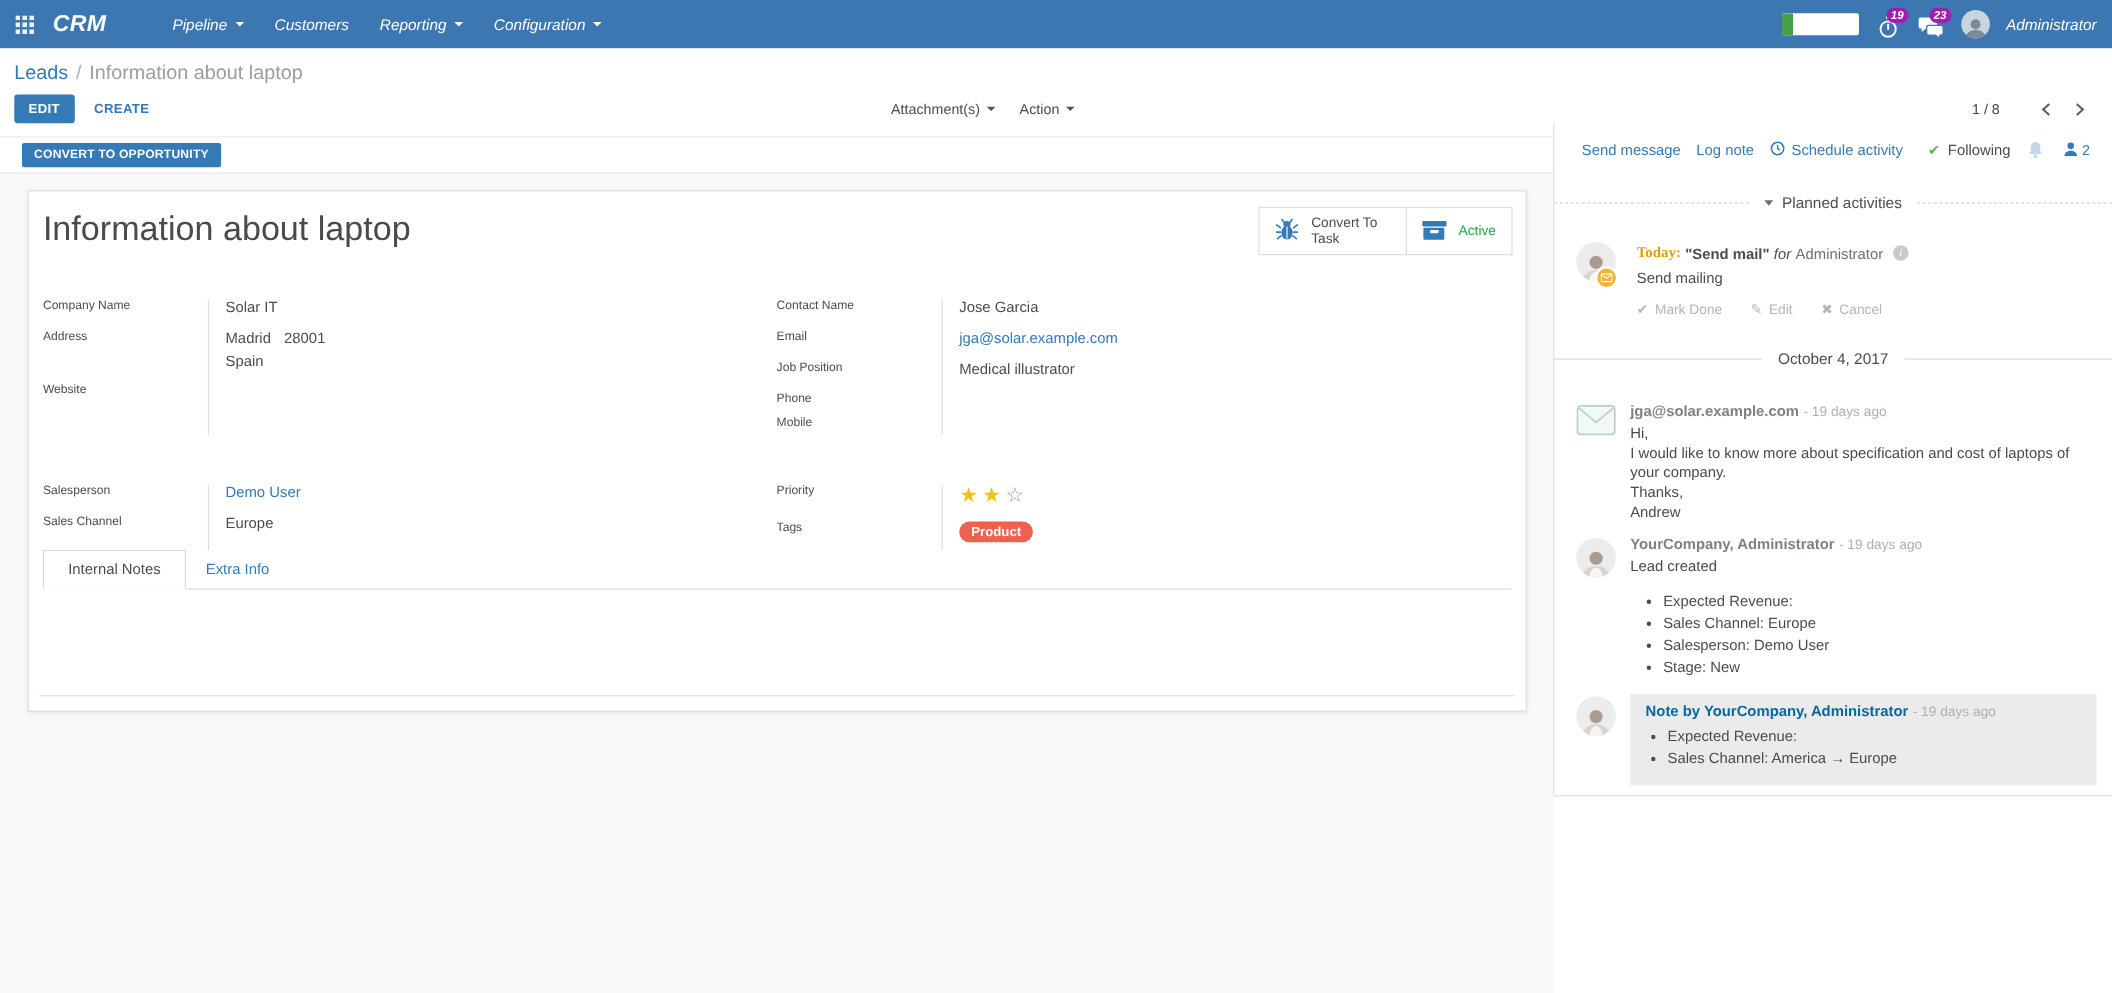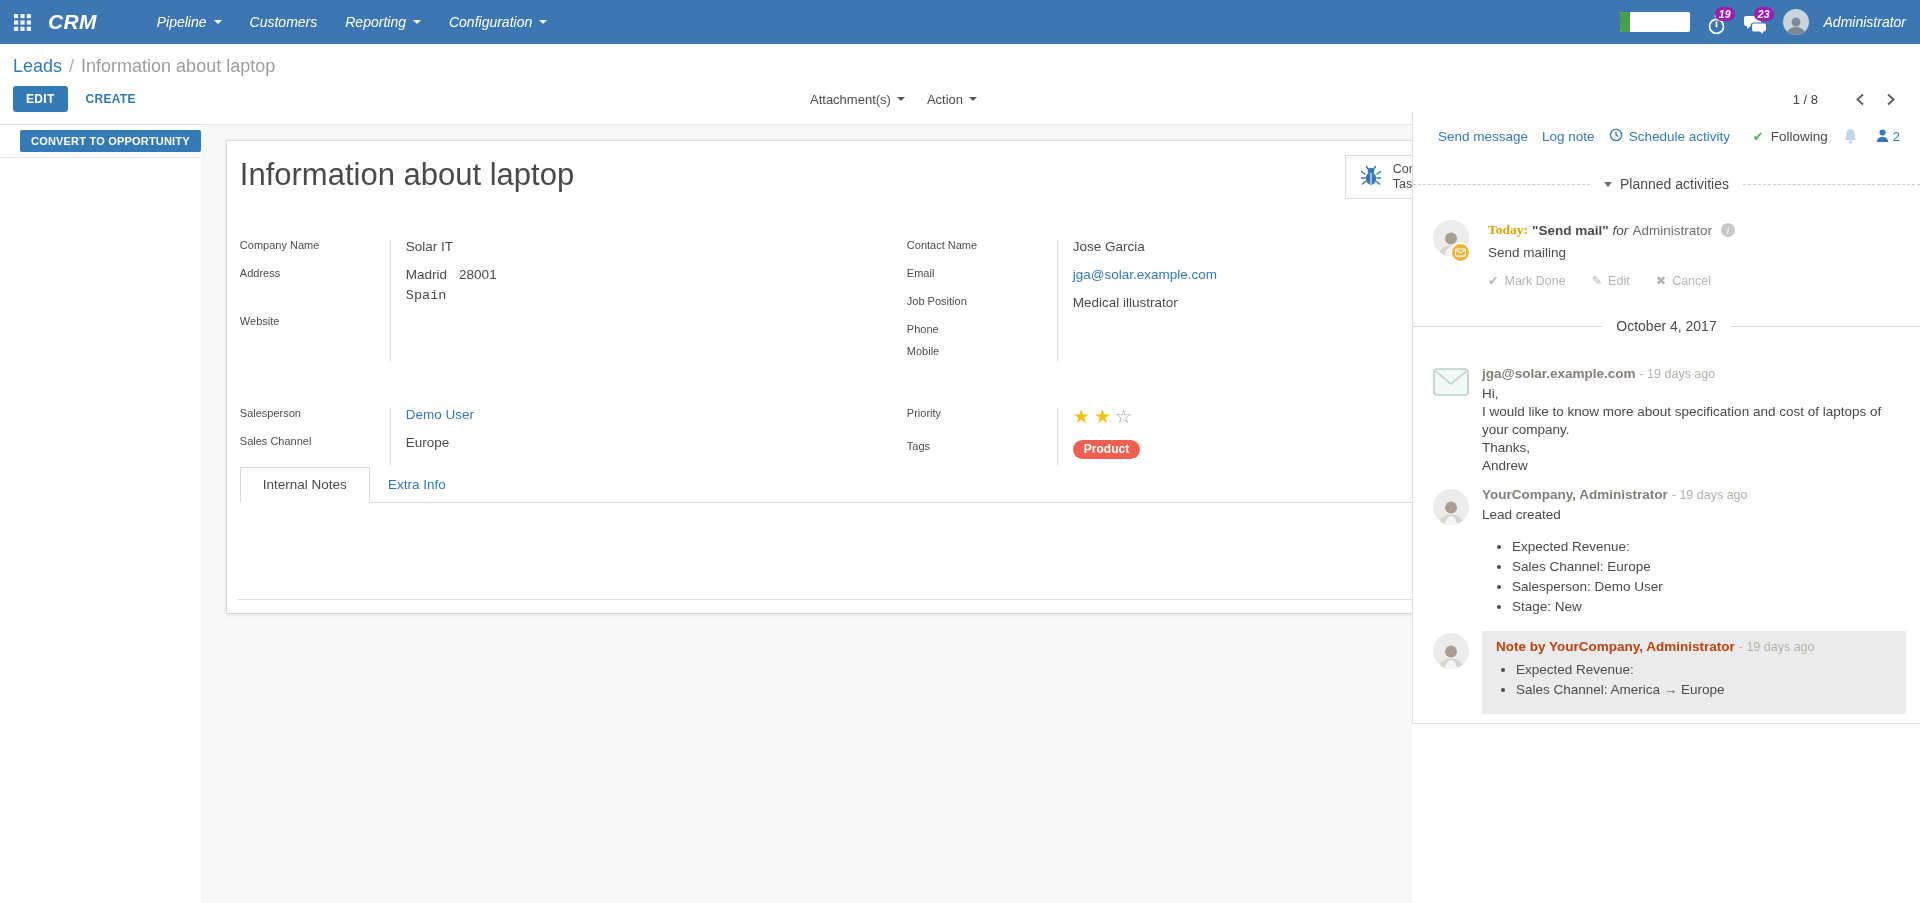--- a/index.html
+++ b/index.html
@@ -34,21 +34,21 @@
   .btn-edit { background:#337ab7; color:#fff; border:none; font-size:12px; font-weight:bold; padding:6px 13px; border-radius:3px; cursor:pointer; font-family:inherit; letter-spacing:.3px;}
   .btn-create { background:none; border:none; color:#337ab7; font-size:12px; font-weight:bold; margin-left:10px; padding:6px 8px; cursor:pointer; font-family:inherit; letter-spacing:.3px;}
   .cp-center { position:absolute; left:797px; display:flex; gap:22px; font-size:13px; color:#4c4c4c; }
   .cp-drop { display:flex; align-items:center; cursor:pointer; }
   .caret-d { display:inline-block; margin-left:6px; width:0; height:0; border-left:4px solid transparent; border-right:4px solid transparent; border-top:4px solid #555; }
   .cp-pager { position:absolute; right:22px; display:flex; align-items:center; font-size:13px; color:#444; }
   .pager-val { margin-right:20px; }
   .pg-btn { width:14px; height:14px; margin-left:16px; cursor:pointer; display:flex; align-items:center; }
   
   .content { position:absolute; top:124px; left:0; right:0; bottom:0; }
-  .form-side { position:absolute; left:0; top:0; width:1412px; height:779px; border-top:1px solid #e3e3e3; display:flex; flex-direction:row; }
+  .form-side { position:absolute; left:0; top:0; width:1412px; height:779px; border-top:1px solid #e3e3e3; display:flex; flex-direction:column; }
   .statusbar { height:33px; background:#fff; border-bottom:1px solid #e2e2e2; display:flex; align-items:center; padding-left:20px; flex-shrink:0; }
   .btn-convert { background:#337ab7; color:#fff; border:none; font-size:11px; font-weight:bold; padding:5px 11px; border-radius:2px; letter-spacing:.2px; cursor:pointer; font-family:inherit; }
   .sheet-bg { flex:1; background:#f8f8f8; position:relative; }
   .sheet { position:absolute; left:25px; top:15px; width:1363px; height:474px; background:#fff; border:1px solid #d9d9d9; box-shadow:0 1px 4px rgba(0,0,0,.08); }
   .sheet-title { margin:16px 0 0 13px; font-size:31px; font-weight:400; color:#4a4a4a; }
   .stat-btns { position:absolute; top:14px; right:12px; display:flex; border:1px solid #dcdcdc; background:#fff; }
   .stat-btn { display:flex; align-items:center; gap:11px; padding:6px 14px; cursor:pointer; min-height:40px; }
   .stat-btn + .stat-btn { border-left:1px solid #dcdcdc; }
   .stat-label { font-size:12.5px; color:#4c4c4c; line-height:1.2; width:72px; }
   .stat-label.green { color:#28a745; width:auto; }
@@ -107,21 +107,21 @@
   .act-actions { margin-top:13px; display:flex; gap:26px; color:#b5b5b5; font-size:12.5px; }
   .act-action { display:flex; align-items:center; gap:6px; cursor:pointer; }
   .date-sep { margin-top:30px; display:flex; align-items:center; }
   .sline { flex:1; border-top:1px solid #d7d7d7; }
   .date-txt { padding:0 14px; font-size:14px; color:#4c4c4c; }
   .messages { padding:32px 14px 0 20px; }
   .msg { display:flex; margin-bottom:12px; }
   .msg-av { width:38px; flex-shrink:0; padding-top:2px; }
   .msg-main { margin-left:11px; flex:1; font-size:13.5px; }
   .author { color:#85807b; font-weight:bold; }
-  .author.gray { color:#c2410c; }
+  .author.gray { color:#0369a1; }
   .time { color:#b5afa9; font-size:12.5px; margin-left:4px; font-weight:normal; }
   .msg-body { margin-top:4px; line-height:18px; color:#4a4a4a; max-width:445px; }
   .msg-main ul { margin:15px 0 4px 30px; }
   .msg-main li { margin-bottom:5px; color:#4c4c4c; }
   .note-box { flex:1; background:#ebebeb; padding:8px 14px 12px; margin-left:11px; font-size:13.5px; }
   .note-box ul { margin:8px 0 0 20px; }
   .note-box li { margin-bottom:5px; color:#4c4c4c; }
 </style>
 </head>
 <body>
@@ -268,21 +268,21 @@
           <div class="o-group">
             <span class="vline"></span>
             <div class="f-row">
               <div class="f-label">Company Name</div>
               <div class="f-value">Solar IT</div>
             </div>
             <div class="f-row">
               <div class="f-label">Address</div>
               <div class="f-value">
                 <div><span>Madrid</span><span class="zip-gap"></span><span>28001</span></div>
-                <div style="margin-top:6px;font-family:Liberation Mono, monospace;">Spain</div>
+                <div style="margin-top:6px;">Spain</div>
               </div>
             </div>
             <div class="f-row" style="margin-top:6px;">
               <div class="f-label">Website</div>
               <div class="f-value"></div>
             </div>
           </div>
 
           <div class="o-group">
             <span class="vline"></span>

